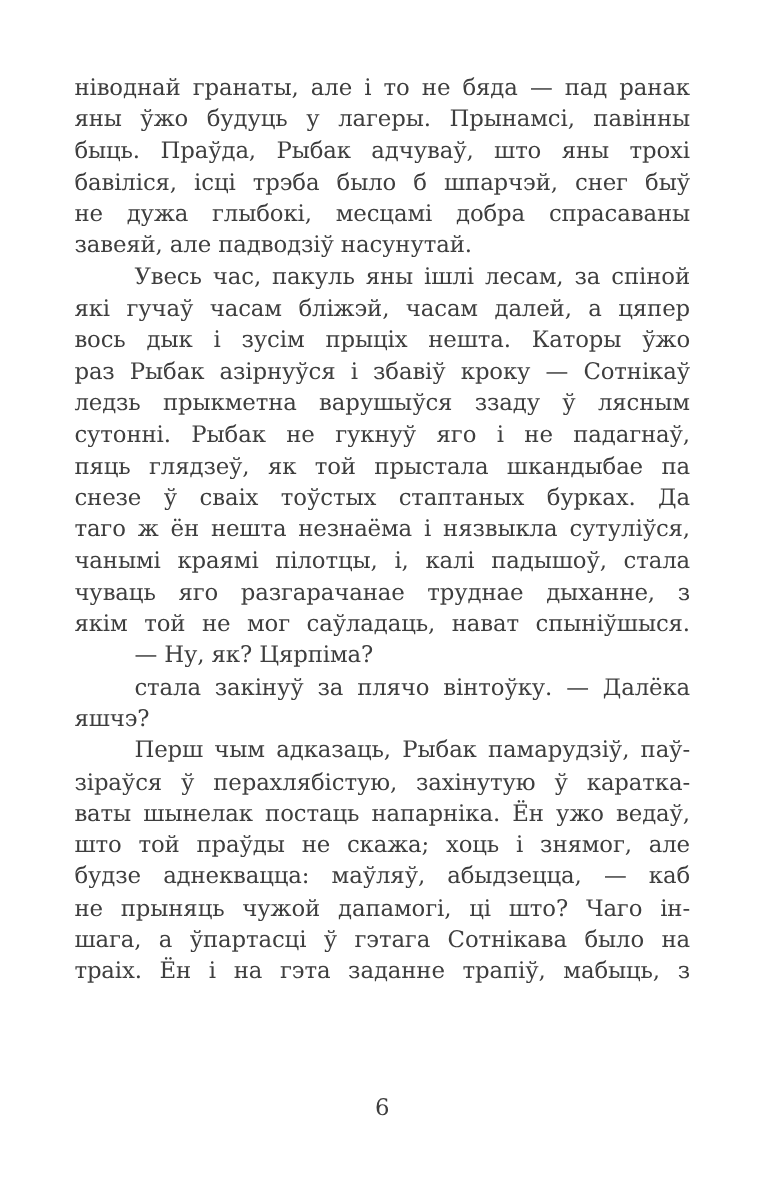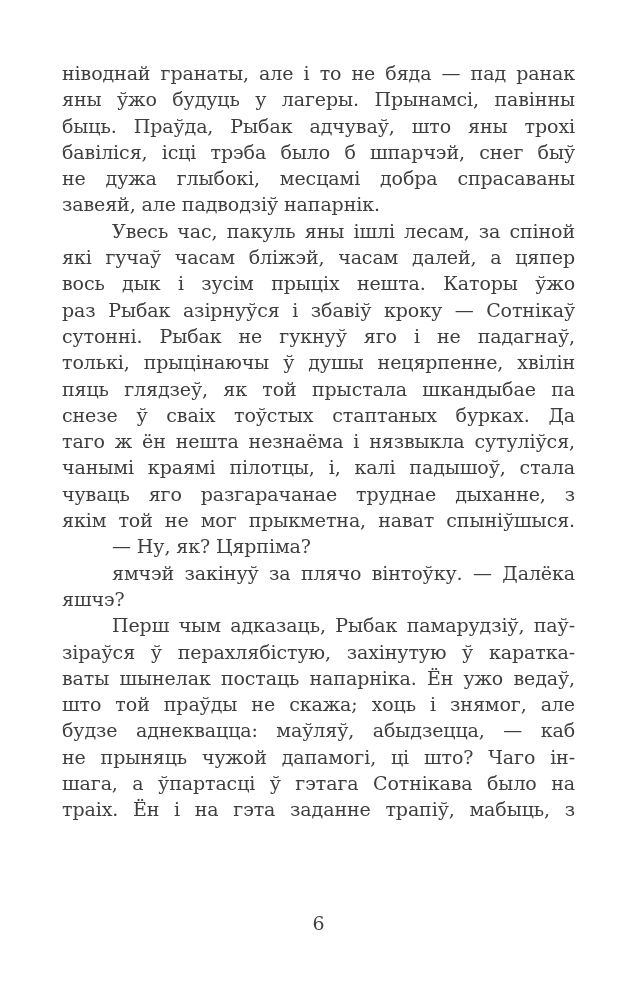--- a/index.html
+++ b/index.html
@@ -59,41 +59,41 @@
 <body>
 
 <div class="page">
   <main class="text-block">
       <div class="para">
         <div class="line">ніводнай гранаты, але і то не бяда — пад ранак</div>
         <div class="line">яны ўжо будуць у лагеры. Прынамсі, павінны</div>
         <div class="line">быць. Праўда, Рыбак адчуваў, што яны трохі</div>
         <div class="line">бавіліся, ісці трэба было б шпарчэй, снег быў</div>
         <div class="line">не дужа глыбокі, месцамі добра спрасаваны</div>
-        <div class="line flush-left">завеяй, але падводзіў напарнік.</div>
+        <div class="line flush-left">завеяй, але падводзіў насунутай.</div>
       </div>
       <div class="para indent">
         <div class="line">Увесь час, пакуль яны ішлі лесам, за спіной</div>
         <div class="line">які гучаў часам бліжэй, часам далей, а цяпер</div>
         <div class="line">вось дык і зусім прыціх нешта. Каторы ўжо</div>
         <div class="line">раз Рыбак азірнуўся і збавіў кроку — Сотнікаў</div>
+        <div class="line">ледзь прыкметна варушыўся ззаду ў лясным</div>
         <div class="line">сутонні. Рыбак не гукнуў яго і не падагнаў,</div>
-        <div class="line">толькі, прыцінаючы ў душы нецярпенне, хвілін</div>
         <div class="line">пяць глядзеў, як той прыстала шкандыбае па</div>
         <div class="line">снезе ў сваіх тоўстых стаптаных бурках. Да</div>
         <div class="line">таго ж ён нешта незнаёма і нязвыкла сутуліўся,</div>
         <div class="line">чанымі краямі пілотцы, і, калі падышоў, стала</div>
         <div class="line">чуваць яго разгарачанае труднае дыханне, з</div>
-        <div class="line">якім той не мог прыкметна, нават спыніўшыся.</div>
+        <div class="line">якім той не мог саўладаць, нават спыніўшыся.</div>
       </div>
       <div class="para indent">
         <div class="line flush-left">— Ну, як? Цярпіма?</div>
       </div>
       <div class="para indent">
-        <div class="line">ямчэй закінуў за плячо вінтоўку. — Далёка яшчэ?</div>
+        <div class="line">стала закінуў за плячо вінтоўку. — Далёка яшчэ?</div>
       </div>
       <div class="para indent">
         <div class="line">Перш чым адказаць, Рыбак памарудзіў, паў-</div>
         <div class="line">зіраўся ў перахлябістую, захінутую ў каратка-</div>
         <div class="line">ваты шынелак постаць напарніка. Ён ужо ведаў,</div>
         <div class="line">што той праўды не скажа; хоць і знямог, але</div>
         <div class="line">будзе аднеквацца: маўляў, абыдзецца, — каб</div>
         <div class="line">не прыняць чужой дапамогі, ці што? Чаго ін-</div>
         <div class="line">шага, а ўпартасці ў гэтага Сотнікава было на</div>
         <div class="line">траіх. Ён і на гэта заданне трапіў, мабыць, з</div>

